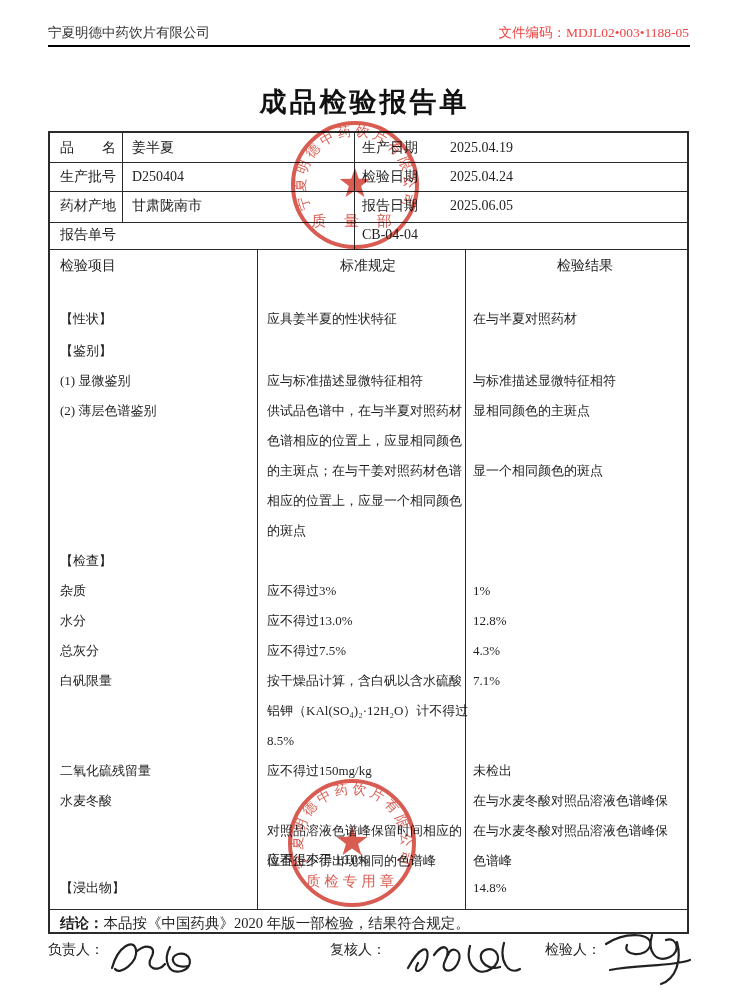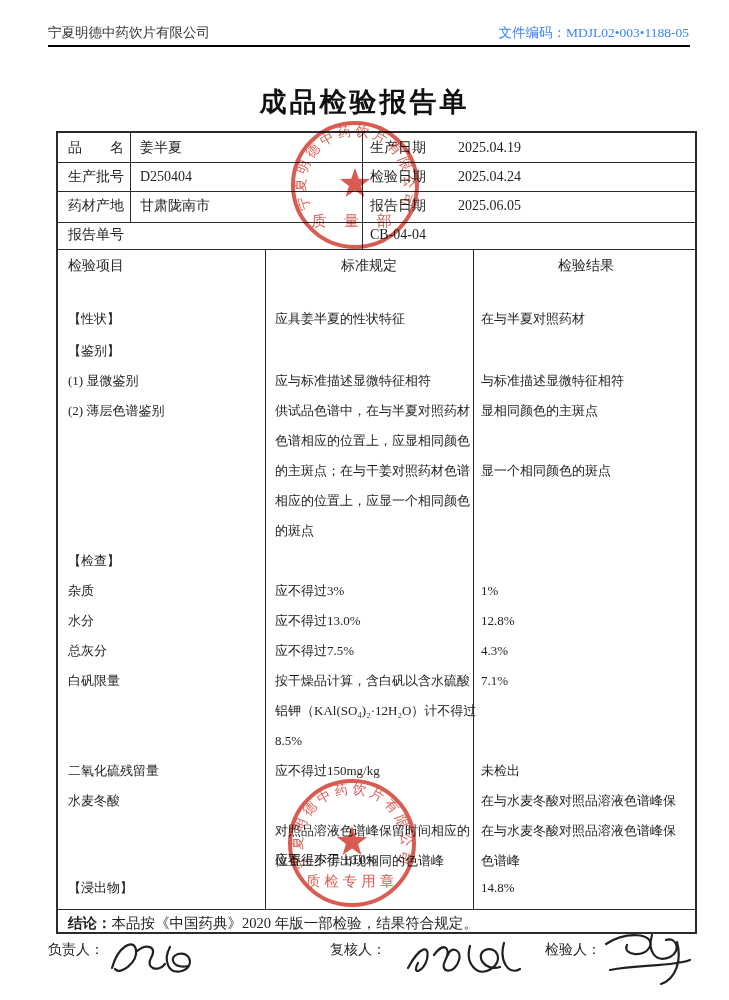--- a/index.html
+++ b/index.html
@@ -2,33 +2,33 @@
 <html><head>
 <meta charset="utf-8">
 <style>
   html,body { margin:0; padding:0; background:#ffffff; }
   .page {
     position:relative; width:729px; height:1000px; background:#ffffff;
     font-family:"Liberation Serif","DejaVu Serif",serif; color:#1f1f1f;
     overflow:hidden;
   }
   .hdr-company { position:absolute; left:48px; top:24px; font-size:13.5px; color:#333; }
-  .hdr-code { position:absolute; right:40px; top:24px; font-size:13.5px; color:#3b82f6;font-family:Liberation Serif, serif; }
+  .hdr-code { position:absolute; right:40px; top:24px; font-size:13.5px; color:#ef4444;font-family:Liberation Serif, serif; }
   .hdr-rule { position:absolute; left:48px; top:45px; width:642px; height:2px; background:#000; }
   .title { position:absolute; left:0; top:84px; width:100%; text-align:center;
            font-size:27px; font-weight:bold; letter-spacing:3px; color:#111; }
 
   .tbl { position:absolute; left:48px; top:131px; width:641px; height:803px;
-         border:2px solid #2b2b2b; box-sizing:border-box;margin-left:8px; }
+         border:2px solid #2b2b2b; box-sizing:border-box; }
   .hline { position:absolute; left:0; width:100%; height:1px; background:#2b2b2b; }
   .vline { position:absolute; width:1px; background:#2b2b2b; }
 
   .cell { position:absolute; font-size:14px; line-height:20px; white-space:nowrap; }
   .colhdr { position:absolute; font-size:14px; text-underline-offset:4px; white-space:nowrap; }
-  .center { text-align:center; }
+  .center { text-align:center;padding-left:7px; }
 
   .col { position:absolute; top:0; height:776px; font-size:13px; }
   .ln { position:absolute; left:0; line-height:20px; white-space:nowrap; }
 
   .concl { position:absolute; left:10px; top:781px; font-size:14.5px; white-space:nowrap; }
   .concl b { font-weight:bold; }
 
   .sig-label { position:absolute; font-size:14px; color:#222; }
   .sig { position:absolute; }
   .sig path { fill:none; stroke:#23211f; stroke-width:2.2; stroke-linecap:round; stroke-linejoin:round; }

